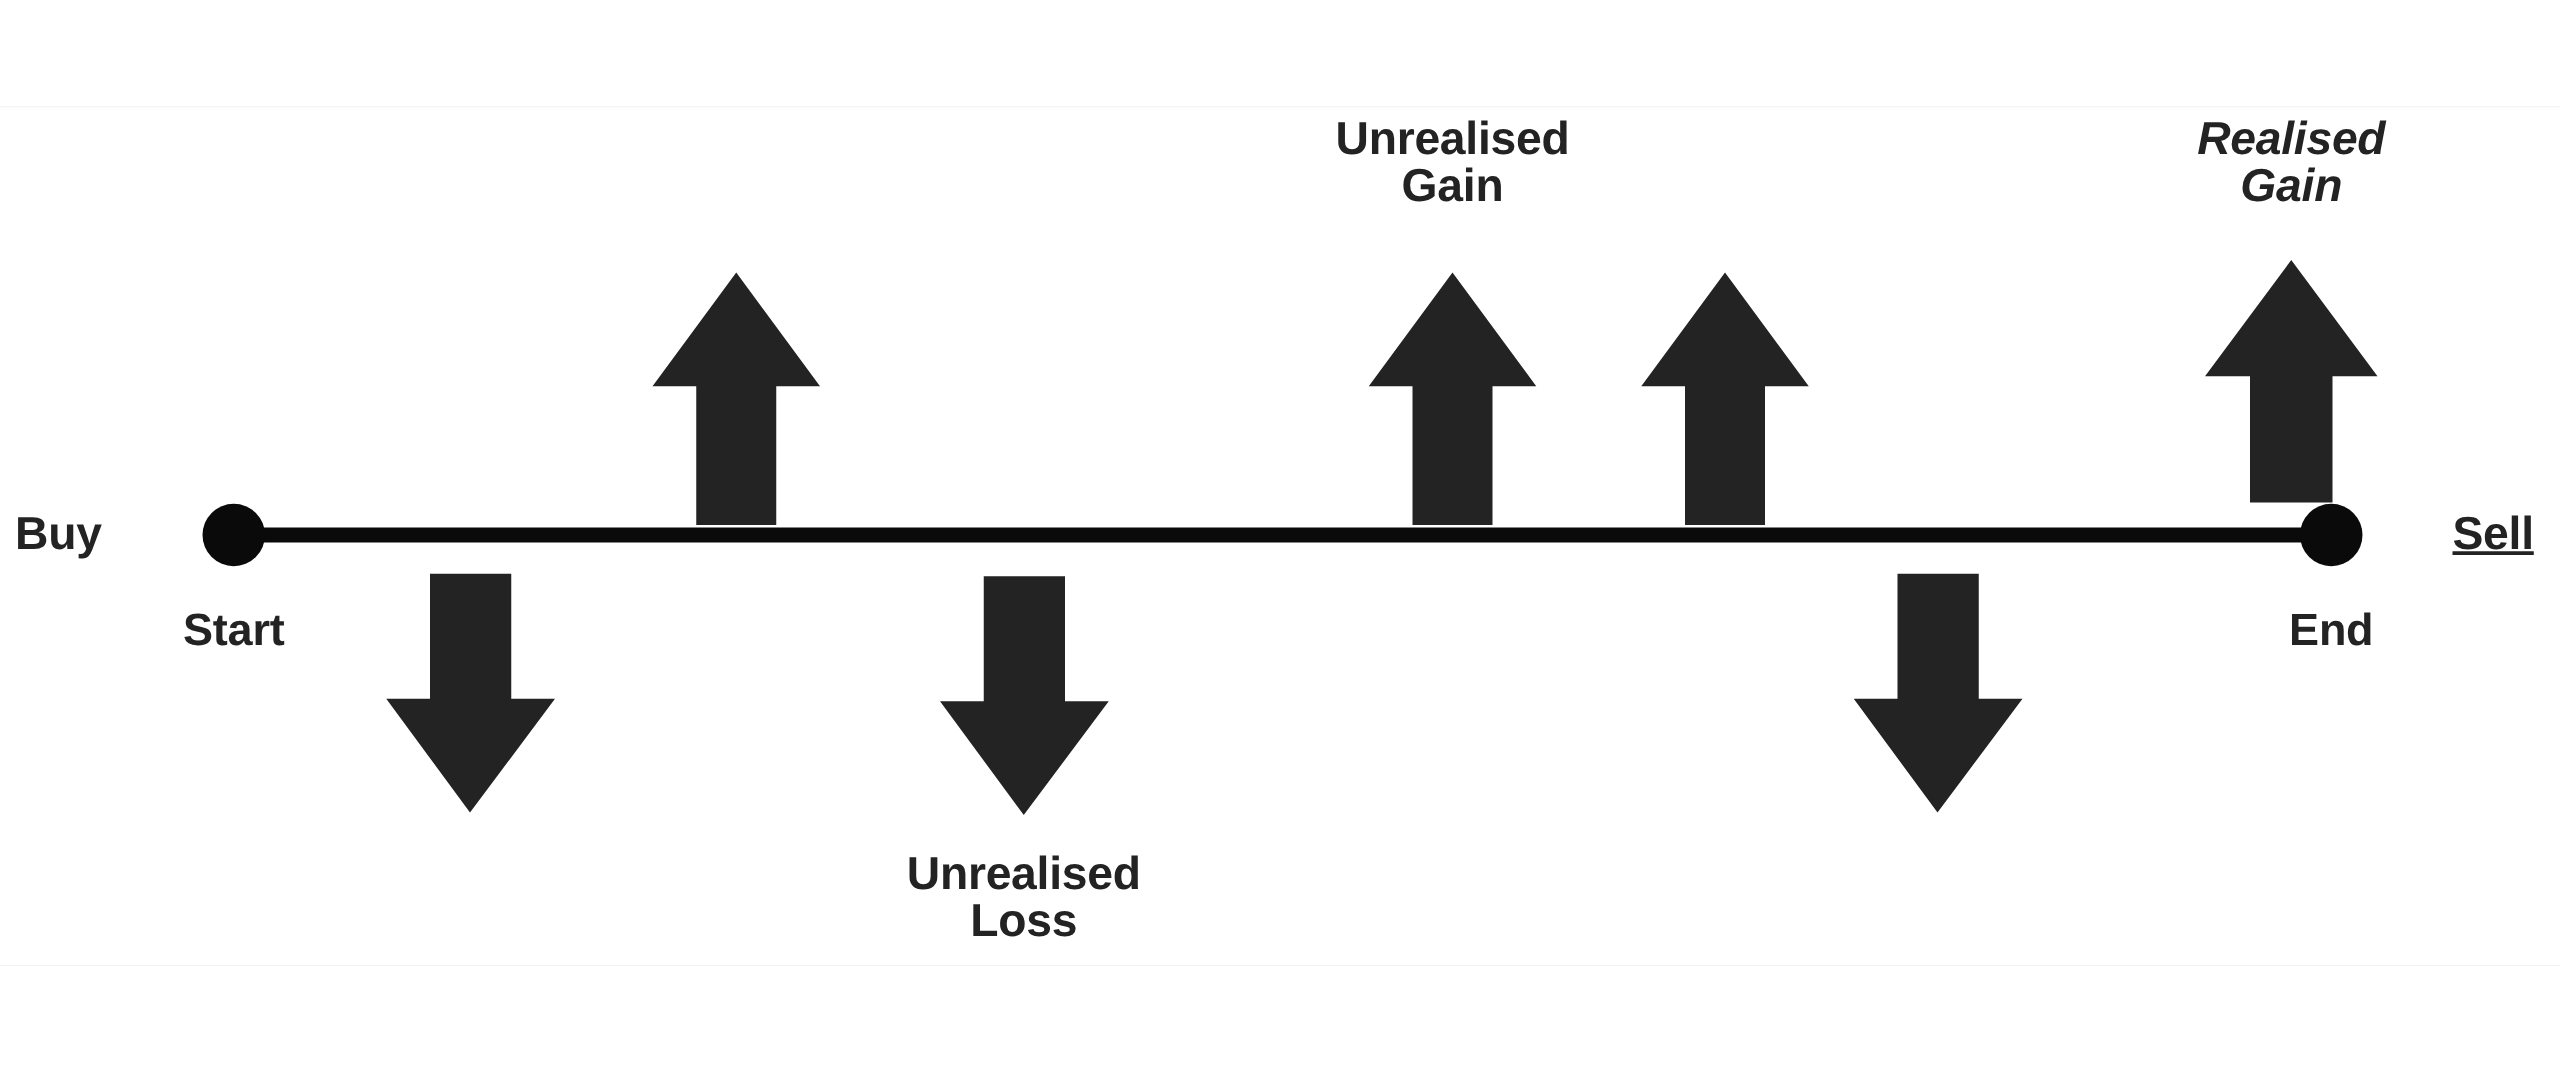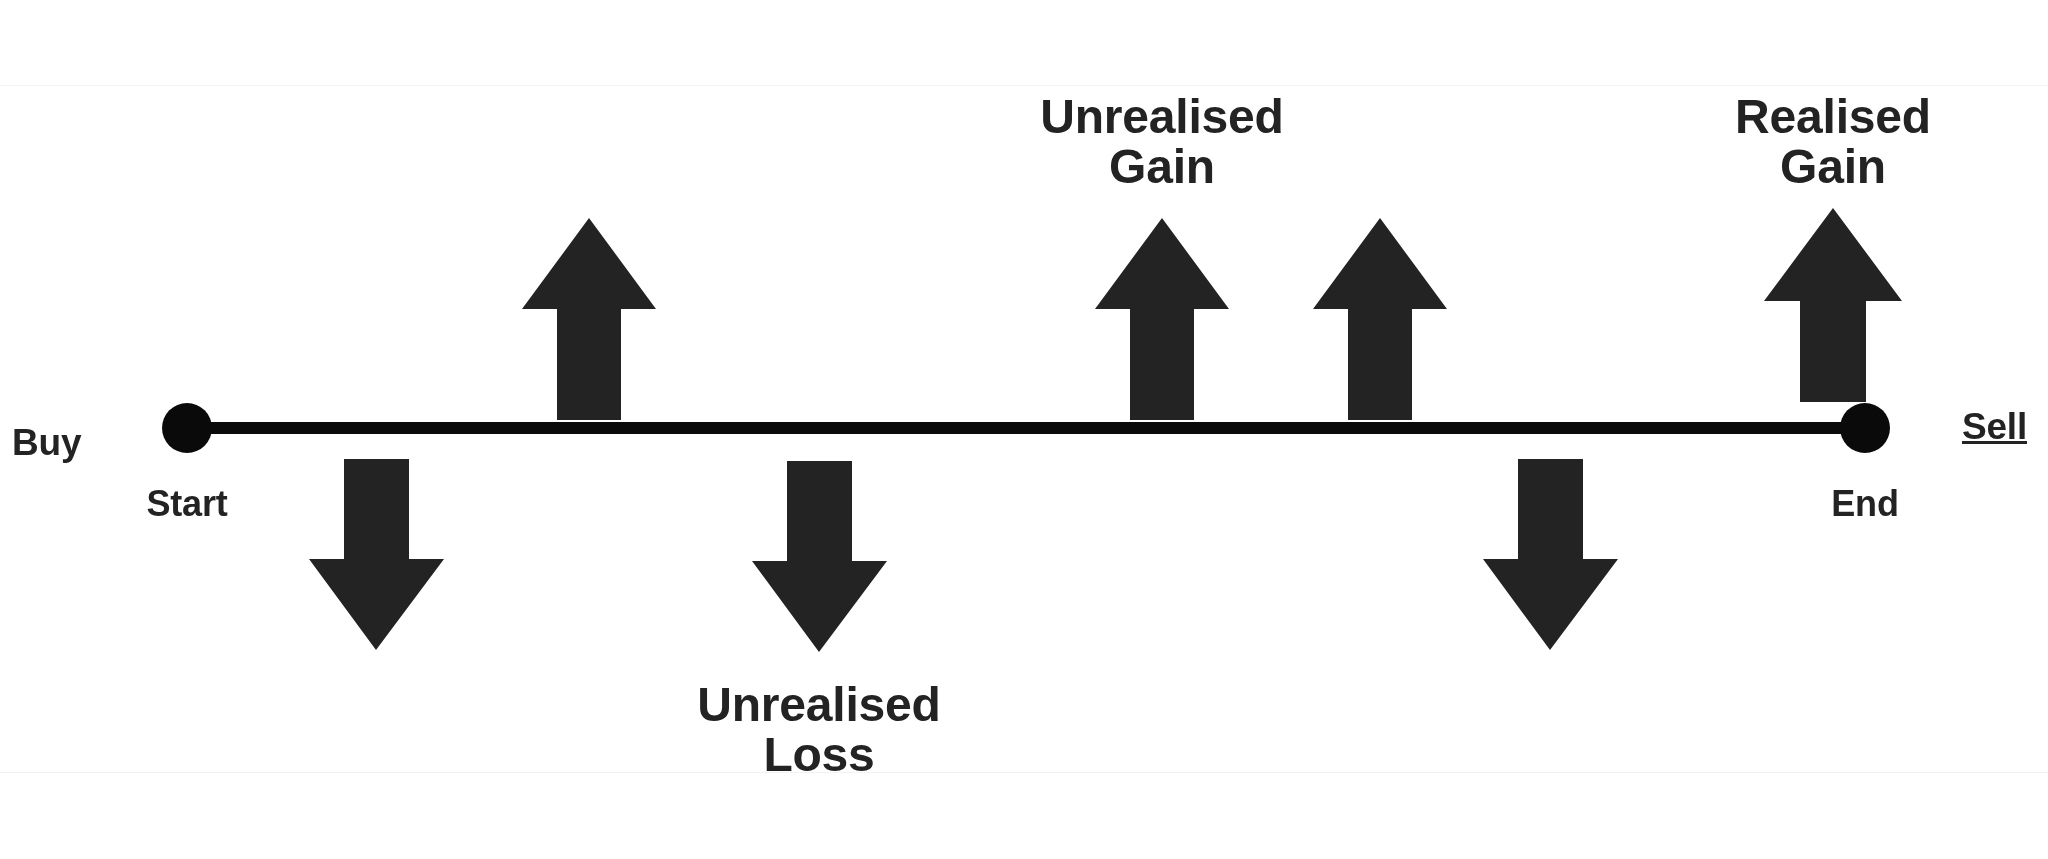--- a/index.html
+++ b/index.html
@@ -47,21 +47,21 @@
     letter-spacing: -0.2px;
   }
   .lbl-side {
     font-size: 37px;
     line-height: 1.0;
   }
   .lbl-node {
     font-size: 36px;
   }
   .lbl-anno {
-    font-size: 48px;
+    font-size: 37px;
   }
 </style>
 </head>
 <body>
 
 <div id="stage">
 
   <div id="card"></div>
 
   <svg id="diagram" viewBox="0 0 2048 859" xmlns="http://www.w3.org/2000/svg">
@@ -79,30 +79,30 @@
 
     <polygon fill="#232323" points="1833,208 1902,301 1866,301 1866,402 1800,402 1800,301 1764,301"></polygon>
 
     <polygon fill="#232323" points="376,650 309,559 344,559 344,459 409,459 409,559 444,559"></polygon>
 
     <polygon fill="#232323" points="819,652 752,561 787,561 787,461 852,461 852,561 887,561"></polygon>
 
     <polygon fill="#232323" points="1550,650 1483,559 1518,559 1518,459 1583,459 1583,559 1618,559"></polygon>
   </svg>
 
-  <div class="lbl lbl-side" style="left:12px; top:424px; width:90px; text-align:left;">Buy</div>
+  <div class="lbl lbl-side" style="left:12px; top:408px; width:90px; text-align:left;">Buy</div>
 
   <div class="lbl lbl-side" style="left:1962px; top:408px; width:86px; text-align:left;text-decoration:underline;">Sell</div>
 
   <div class="lbl lbl-node" style="left:1735px; top:485px; width:260px;">End</div>
 
   <div class="lbl lbl-node" style="left:57px; top:485px; width:260px;">Start</div>
 
   <div class="lbl lbl-anno" style="left:1002px; top:92px; width:320px;">Unrealised
 Gain</div>
 
-  <div class="lbl lbl-anno" style="left:1673px; top:92px; width:320px;">Realised
+  <div class="lbl lbl-anno" style="left:1673px; top:92px; width:320px;font-style:italic;">Realised
 Gain</div>
 
   <div class="lbl lbl-anno" style="left:659px; top:680px; width:320px;">Unrealised
 Loss</div>
 
 </div>
 
 </body></html>

